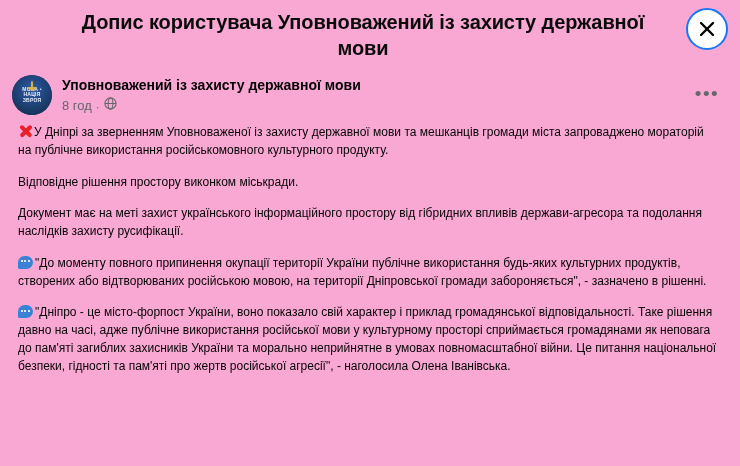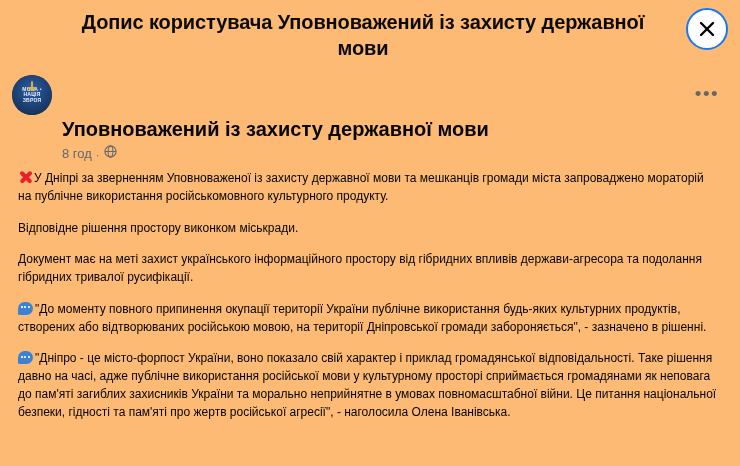--- a/index.html
+++ b/index.html
@@ -6,21 +6,21 @@
   html, body {
     margin: 0;
     padding: 0;
     background: #ffffff;
     font-family: "Liberation Sans", sans-serif;
   }
   #page {
     position: relative;
     width: 740px;
     height: 466px;
-    background: #fdba74;
+    background: #f9a8d4;
     overflow: hidden;
   }
 
   
   .header {
     position: relative;
     padding: 10px 70px 8px 56px;
     min-height: 58px;
   }
   .header-title {
@@ -98,25 +98,24 @@
     height: 11px;
     background: #d7b44a;
     clip-path: polygon(50% 0%, 62% 22%, 62% 62%, 100% 62%, 100% 78%, 50% 100%, 0% 78%, 0% 62%, 38% 62%, 38% 22%);
     opacity: 0.95;
   }
   .poster-meta {
     margin-left: 10px;
     padding-top: 1px;
   }
   .poster-name {
-    font-size: 20px;
+    font-size: 14px;
     font-weight: bold;
     color: #050505;
     line-height: 1.3;
-    margin-top: 40px;
   }
   .poster-sub {
     display: flex;
     align-items: flex-end;
     gap: 4px;
     font-size: 13px;
     color: #65676b;
     margin-top: 3px;
   }
   .dot-sep { font-size: 11px; color: #65676b; line-height: 1; }
@@ -226,19 +225,19 @@
             </svg>
           </span>
         </div>
       </div>
       <div class="more-button">•••</div>
     </div>
 
     <div class="post-body">
       <p class="para"><span class="emoji-x"></span><span>У Дніпрі за зверненням Уповноваженої із захисту державної мови та мешканців громади міста запроваджено мораторій на публічне використання російськомовного культурного продукту.</span></p>
       <p class="para"><span>Відповідне рішення простору виконком міськради.</span></p>
-      <p class="para"><span>Документ має на меті захист українського інформаційного простору від гібридних впливів держави-агресора та подолання гібридних тривалої русифікації.</span></p>
+      <p class="para"><span>Документ має на меті захист українського інформаційного простору від гібридних впливів держави-агресора та подолання наслідків захисту русифікації.</span></p>
       <p class="para"><span class="emoji-speech"></span><span>"До моменту повного припинення окупації території України публічне використання будь-яких культурних продуктів, створених або відтворюваних російською мовою, на території Дніпровської громади забороняється", - зазначено в рішенні.</span></p>
       <p class="para"><span class="emoji-speech"></span><span>"Дніпро - це місто-форпост України, воно показало свій характер і приклад громадянської відповідальності. Таке рішення давно на часі, адже публічне використання російської мови у культурному просторі сприймається громадянами як неповага до пам'яті загиблих захисників України та морально неприйнятне в умовах повномасштабної війни. Це питання національної безпеки, гідності та пам'яті про жертв російської агресії", - наголосила Олена Іванівська.</span></p>
     </div>
 
   </div>
 </div>
 
 </body></html>

